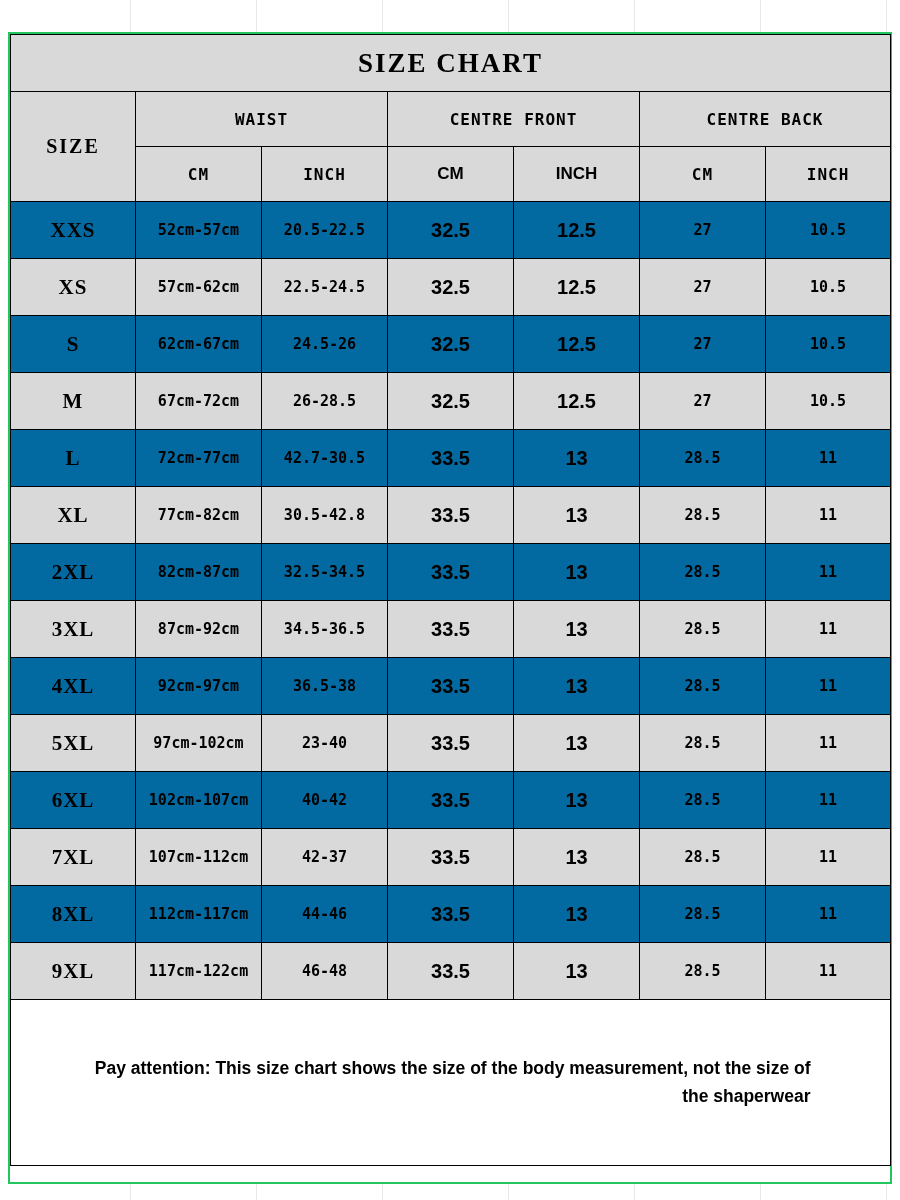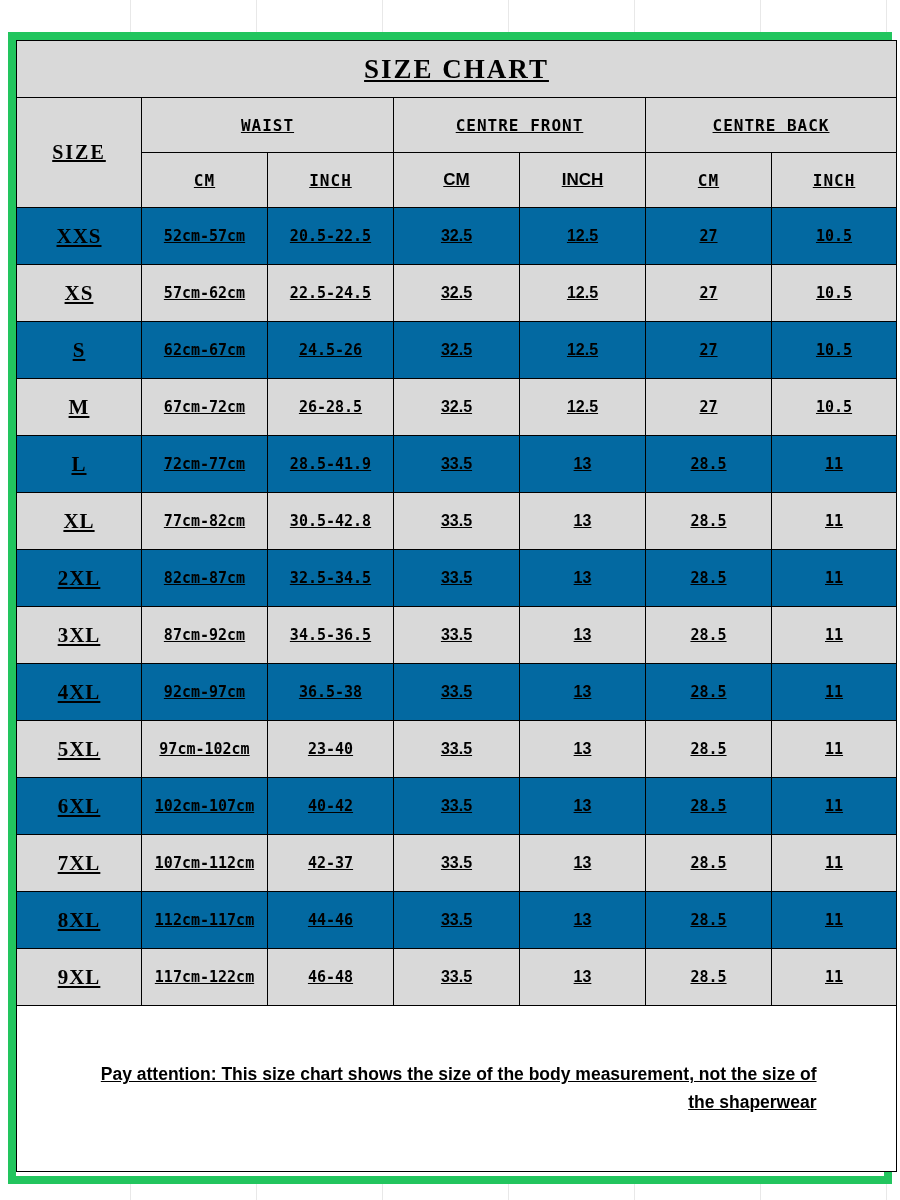--- a/index.html
+++ b/index.html
@@ -29,24 +29,23 @@
     width: 1px;
     background: #e8e8e8;
   }
 
   .sheet {
     position: absolute;
     left: 8px;
     top: 32px;
     width: 884px;
     height: 1152px;
-    border: 8px solid #22c55e;
+    border: 2px solid #22c55e;
     box-sizing: border-box;
     background: #fff;
-    text-decoration: underline;
   }
 
   table.size-chart {
     width: 100%;
     border-collapse: collapse;
     table-layout: fixed;
   }
   table.size-chart td,
   table.size-chart th {
     border: 1px solid #000;
@@ -98,21 +97,21 @@
     font-family: "Liberation Serif", serif;
     letter-spacing: 1px;
     height: 56px;
   }
   td.mono {
     font-family: "DejaVu Sans Mono", monospace;
     font-size: 15px;
   }
   td.sans {
     font-family: "Liberation Sans", sans-serif;
-    font-size: 16px;
+    font-size: 20px;
     margin-top: 28px;
   }
 
   .note-cell {
     border: 1px solid #000;
     border-top: 1px solid #000;
     height: 165px;
     background: #fff;
     font-family: "Liberation Sans", sans-serif;
     font-size: 17.5px;
@@ -216,21 +215,21 @@
         <td class="mono">26-28.5</td>
         <td class="sans">32.5</td>
         <td class="sans">12.5</td>
         <td class="mono">27</td>
         <td class="mono">10.5</td>
       </tr>
 
       <tr class="plainrow">
         <td class="size-col">L</td>
         <td class="mono">72cm-77cm</td>
-        <td class="mono">28.5-41.9</td>
+        <td class="mono">42.7-30.5</td>
         <td class="sans">33.5</td>
         <td class="sans">13</td>
         <td class="mono">28.5</td>
         <td class="mono">11</td>
       </tr>
 
       <tr class="shaded">
         <td class="size-col">XL</td>
         <td class="mono">77cm-82cm</td>
         <td class="mono">30.5-42.8</td>

